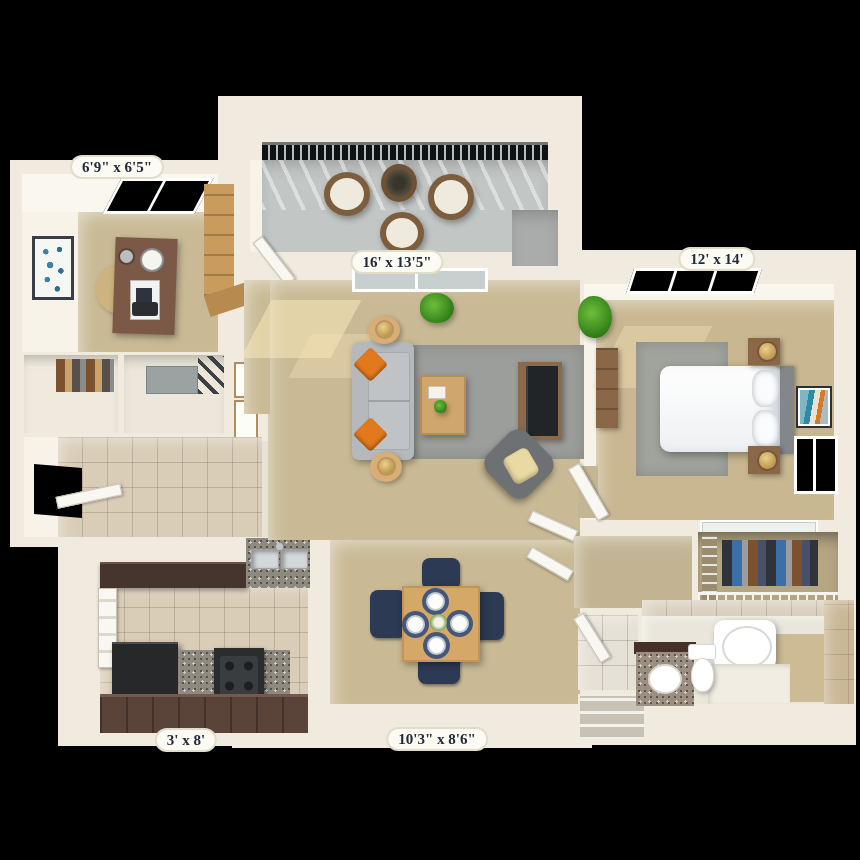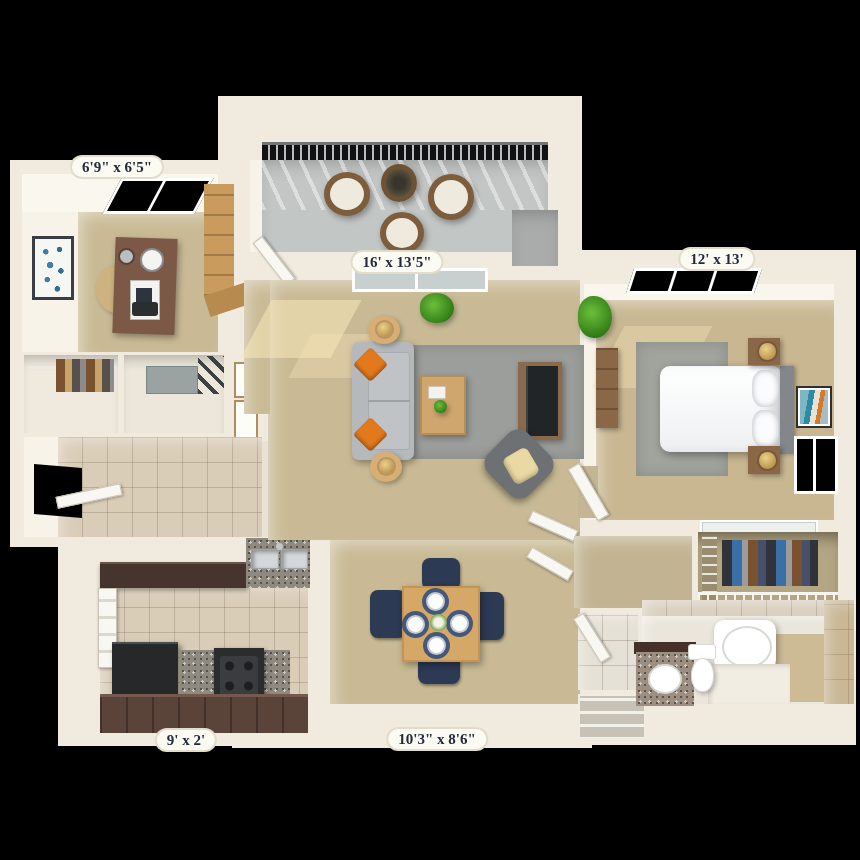--- a/index.html
+++ b/index.html
@@ -211,17 +211,17 @@
   <div style="position:absolute;left:722px;top:626px;width:46px;height:38px;border:2px solid #d9d9d4;border-radius:50%;"></div>
   <div style="position:absolute;left:708px;top:664px;width:82px;height:40px;background:#f1ede3;box-shadow:inset 2px 2px 5px rgba(0,0,0,.12);"></div>
   <div style="position:absolute;left:634px;top:642px;width:62px;height:12px;background:#46312a;"></div>
   <div class="granite" style="position:absolute;left:636px;top:652px;width:58px;height:54px;background-color:#9c8e80;"></div>
   <div style="position:absolute;left:648px;top:664px;width:30px;height:26px;background:#ffffff;border:2px solid #d8d8d2;border-radius:50%;"></div>
   <div style="position:absolute;left:688px;top:644px;width:26px;height:14px;background:#ffffff;border:1px solid #d8d8d2;border-radius:3px;"></div>
   <div style="position:absolute;left:691px;top:658px;width:21px;height:32px;background:#ffffff;border:1px solid #d8d8d2;border-radius:50% 50% 45% 45%;box-shadow:2px 2px 4px rgba(0,0,0,.25);"></div>
 
   <div class="dim-pill" style="left:117px;top:157px;">6'9" x 6'5"</div>
   <div class="dim-pill" style="left:397px;top:252px;">16' x 13'5"</div>
-  <div class="dim-pill" style="left:717px;top:249px;">12' x 13'</div>
-  <div class="dim-pill" style="left:186px;top:730px;">9' x 2'</div>
+  <div class="dim-pill" style="left:717px;top:249px;">12' x 14'</div>
+  <div class="dim-pill" style="left:186px;top:730px;">3' x 8'</div>
   <div class="dim-pill" style="left:437px;top:729px;">10'3" x 8'6"</div>
 
 </div>
 
 </body></html>

